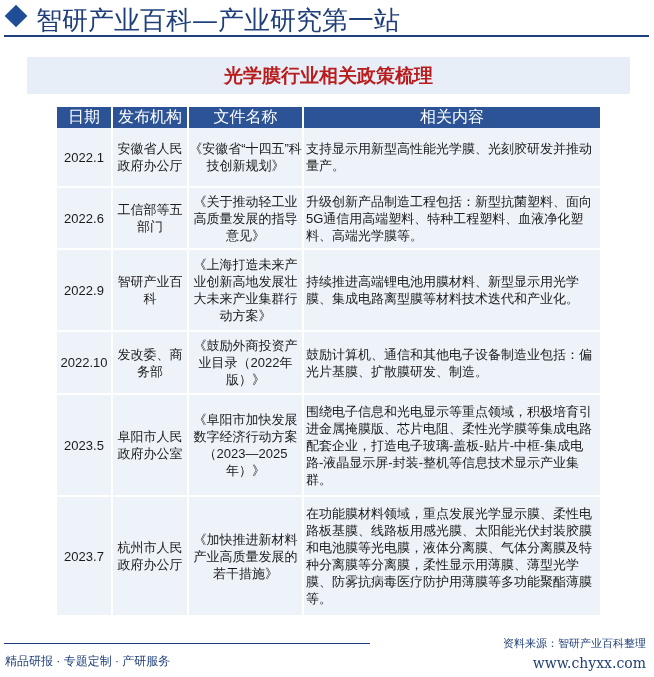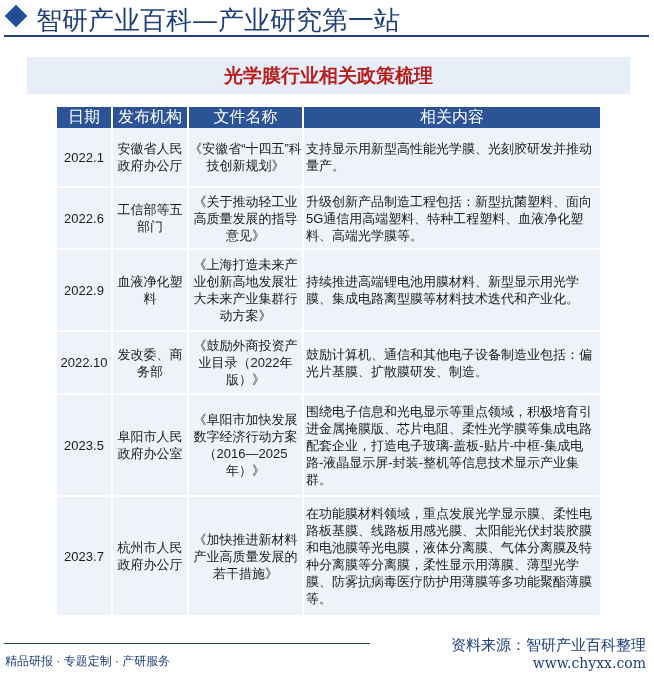--- a/index.html
+++ b/index.html
@@ -16,21 +16,21 @@
   .title-band span { font-family:"DejaVu Serif","Liberation Serif",serif; font-size:19px; color:#b91c1c; font-weight:bold; }
   table { position:absolute; left:57px; top:107px; width:543px; border-collapse:collapse; table-layout:fixed; }
   th { background:#2b5396; color:#fff; font-size:16px; font-weight:normal; height:15px; border-right:2px solid #ffffff; }
   th:last-child { border-right:none; }
   td { background:#eef3fa; font-size:13px; color:#1a1a1a; border-right:2px solid #ffffff; border-bottom:2px solid #ffffff; line-height:17px; vertical-align:middle; }
   td:last-child { border-right:none; }
   td.c { text-align:center; }
   td.l { text-align:left; padding-left:2px; padding-right:2px; }
   .bottom-line { position:absolute; left:4px; top:643px; width:366px; height:1px; background:#1f3f7a; }
   .footer-left { position:absolute; left:5px; top:653px; font-size:12px; color:#1f3f7a;text-align:right; }
-  .source { position:absolute; right:8px; top:636px; font-size:15px; color:#1f3f7a; }
+  .source { position:absolute; right:8px; top:636px; font-size:11px; color:#1f3f7a; }
   .url { position:absolute; right:8px; top:655px; font-size:14px; color:#1f3f7a; font-family:"DejaVu Serif",serif; }
 </style>
 </head>
 <body>
 
 <div class="topbar">
   <div class="diamond"></div>
   <div class="site-title">智研产业百科—产业研究第一站</div>
   <div class="top-line"></div>
 </div>
@@ -62,34 +62,34 @@
       <td class="l">支持显示用新型高性能光学膜、光刻胶研发并推动量产。</td>
     </tr>
     <tr style="height:62px">
       <td class="c">2022.6</td>
       <td class="c">工信部等五部门</td>
       <td class="c">《关于推动轻工业高质量发展的指导意见》</td>
       <td class="l">升级创新产品制造工程包括：新型抗菌塑料、面向5G通信用高端塑料、特种工程塑料、血液净化塑料、高端光学膜等。</td>
     </tr>
     <tr style="height:82px">
       <td class="c">2022.9</td>
-      <td class="c">血液净化塑料</td>
+      <td class="c">智研产业百科</td>
       <td class="c">《上海打造未来产业创新高地发展壮大未来产业集群行动方案》</td>
       <td class="l">持续推进高端锂电池用膜材料、新型显示用光学膜、集成电路离型膜等材料技术迭代和产业化。</td>
     </tr>
     <tr style="height:63px">
       <td class="c">2022.10</td>
       <td class="c">发改委、商务部</td>
       <td class="c">《鼓励外商投资产业目录（2022年版）》</td>
       <td class="l">鼓励计算机、通信和其他电子设备制造业包括：偏光片基膜、扩散膜研发、制造。</td>
     </tr>
     <tr style="height:102px">
       <td class="c">2023.5</td>
       <td class="c">阜阳市人民政府办公室</td>
-      <td class="c">《阜阳市加快发展数字经济行动方案（2016—2025年）》</td>
+      <td class="c">《阜阳市加快发展数字经济行动方案（2023—2025年）》</td>
       <td class="l">围绕电子信息和光电显示等重点领域，积极培育引进金属掩膜版、芯片电阻、柔性光学膜等集成电路配套企业，打造电子玻璃-盖板-贴片-中框-集成电路-液晶显示屏-封装-整机等信息技术显示产业集群。</td>
     </tr>
     <tr style="height:120px">
       <td class="c">2023.7</td>
       <td class="c">杭州市人民政府办公厅</td>
       <td class="c">《加快推进新材料产业高质量发展的若干措施》</td>
       <td class="l">在功能膜材料领域，重点发展光学显示膜、柔性电路板基膜、线路板用感光膜、太阳能光伏封装胶膜和电池膜等光电膜，液体分离膜、气体分离膜及特种分离膜等分离膜，柔性显示用薄膜、薄型光学膜、防雾抗病毒医疗防护用薄膜等多功能聚酯薄膜等。</td>
     </tr>
   </tbody>
 </table>

